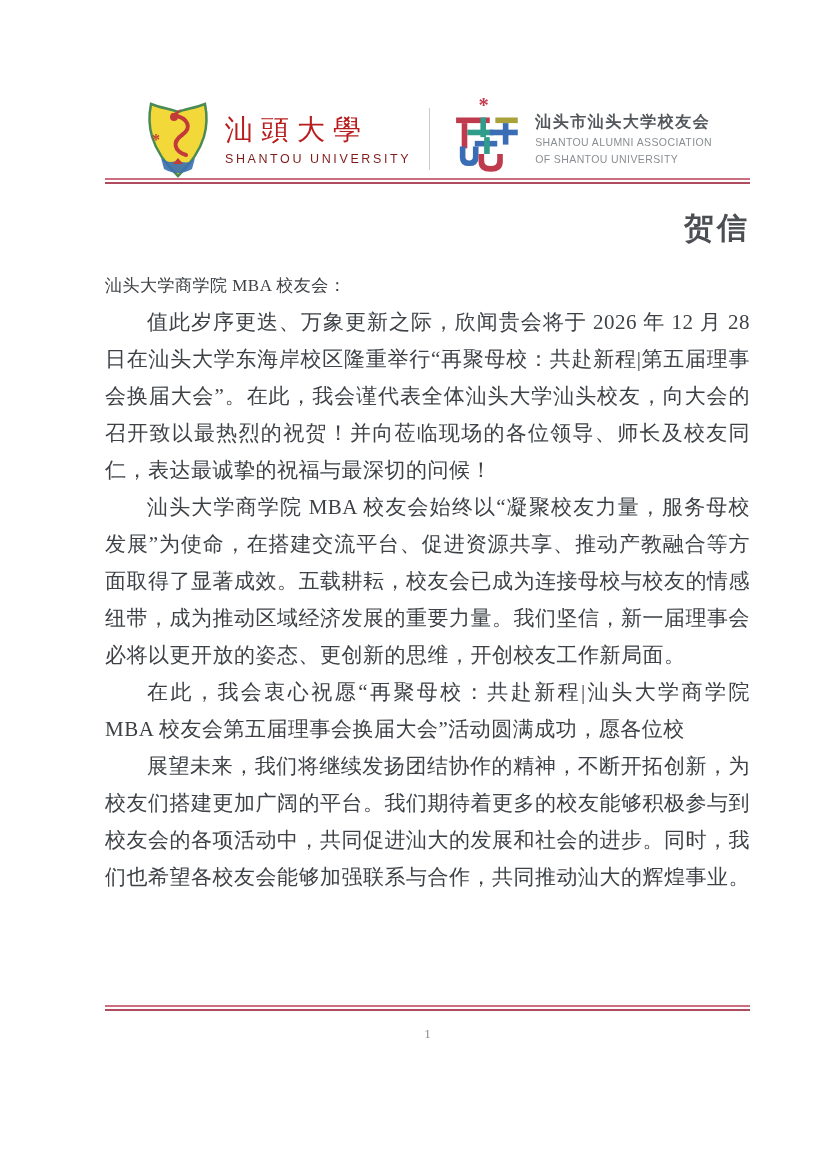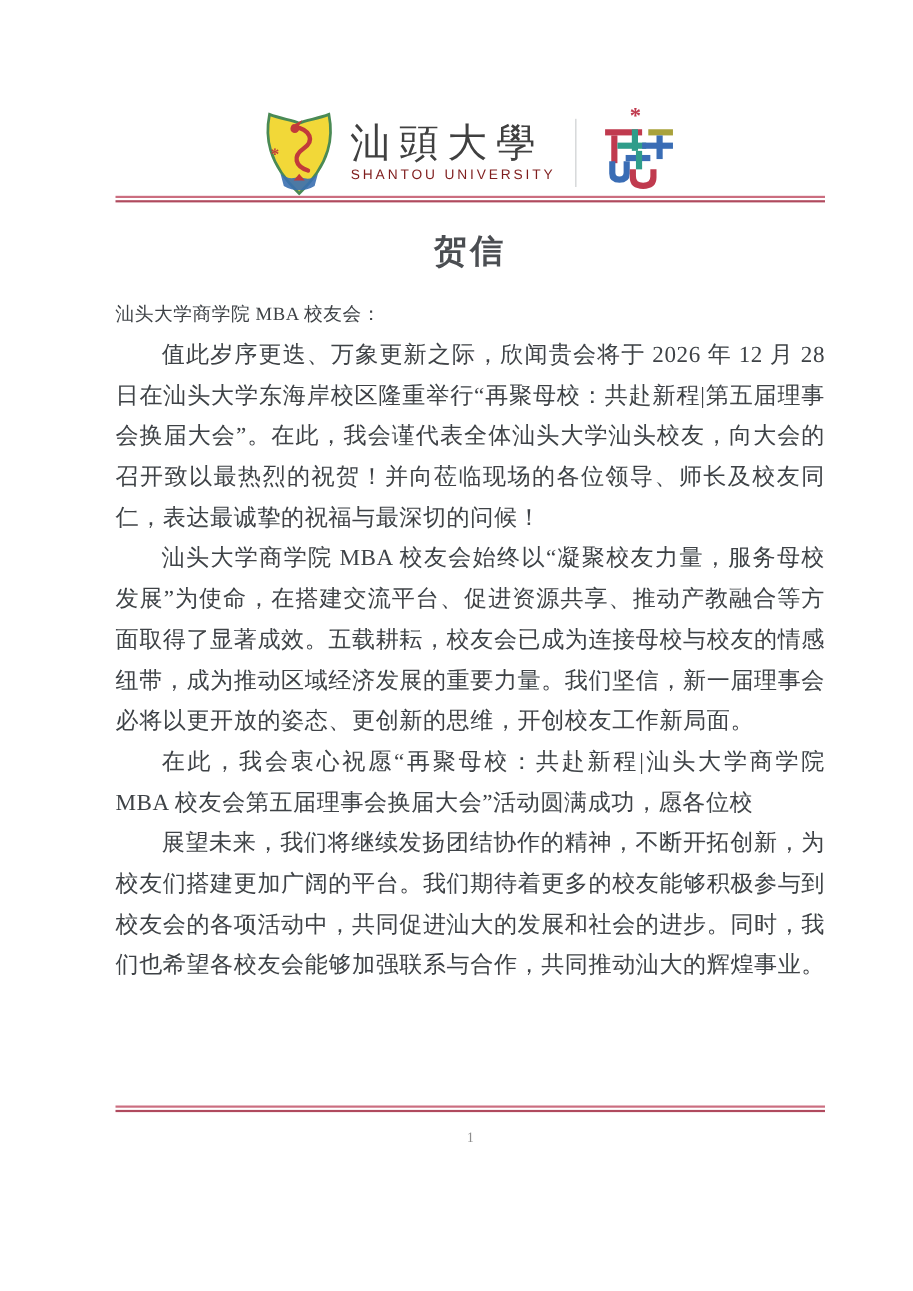--- a/index.html
+++ b/index.html
@@ -18,21 +18,21 @@
   
   .letterhead {
     position: absolute;
     top: 96px; left: 105px; width: 645px;
     display: flex; justify-content: center; align-items: center;
     gap: 18px;
   }
   .uni-logo { display: flex; align-items: center; gap: 12px; }
   .uni-text { display: flex; flex-direction: column; }
   .uni-text .cn {
-    font-size: 36px; color: #404040; letter-spacing: 8px;
+    font-size: 28px; color: #b91c1c; letter-spacing: 8px;
     line-height: 34px; white-space: nowrap;
   }
   .uni-text .en {
     font-size: 12.5px; color: #7f1d1d; letter-spacing: 2.6px;
     margin-top: 5px; font-family: "Liberation Sans", sans-serif;
     white-space: nowrap;
   }
   .logo-divider { width: 1px; height: 62px; background: #c8cacc; }
   .assoc-logo { display: flex; align-items: center; gap: 11px; }
   .assoc-text { display: flex; flex-direction: column; }
@@ -55,21 +55,21 @@
   .rule-footer { top: 1005px; }
 
   
   .letter {
     position: absolute;
     top: 202px; left: 105px; width: 645px;
     color: #3e4246;
   }
   .letter-title {
     margin: 6px 0 18px 0;
-    text-align: center;
+    text-align: right;
     font-size: 30px; font-weight: 700; color: #4b4e52;
     letter-spacing: 3px;
   }
   .salutation {
     font-size: 17px; line-height: 37px; letter-spacing: 0.5px;
     white-space: nowrap;
   }
   .letter p.para {
     margin: 0;
     font-size: 21px; line-height: 37px; letter-spacing: 0.5px;
@@ -118,20 +118,25 @@
         <rect x="34" y="23" width="6" height="21" fill="#2f9d8a"></rect>
         <rect x="14" y="29" width="6" height="27" fill="#c03a4e"></rect>
         <rect x="20" y="36" width="28" height="6" fill="#2f9d8a"></rect>
         <rect x="44" y="36" width="30" height="6" fill="#3a6db5"></rect>
         <rect x="58" y="29" width="6" height="23" fill="#3a6db5"></rect>
         <rect x="28" y="48" width="24" height="6" fill="#3a6db5"></rect>
         <rect x="38" y="44" width="6" height="18" fill="#2f9d8a"></rect>
         <path d="M12,54 v12 q0,9 10,9 q10,0 10,-9 v-12 h-6 v11 q0,4 -4,4 q-4,0 -4,-4 v-11 z" fill="#3a6db5"></path>
         <path d="M32,62 v8 q0,11 13,11 q13,0 13,-11 v-8 h-6 v7 q0,6 -7,6 q-7,0 -7,-6 v-7 z" fill="#c03a4e"></path>
       </svg>
+      <div class="assoc-text">
+        <span class="cn">汕头市汕头大学校友会</span>
+        <span class="en">SHANTOU ALUMNI ASSOCIATION</span>
+        <span class="en">OF SHANTOU UNIVERSITY</span>
+      </div>
     </div>
 
   </div>
 
   <div class="double-rule rule-header">
     <div class="line-top"></div>
     <div class="line-bottom"></div>
   </div>
 
   <div class="letter">

